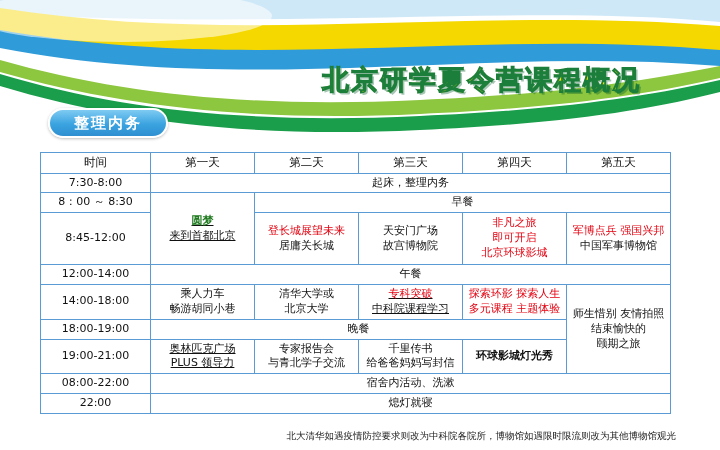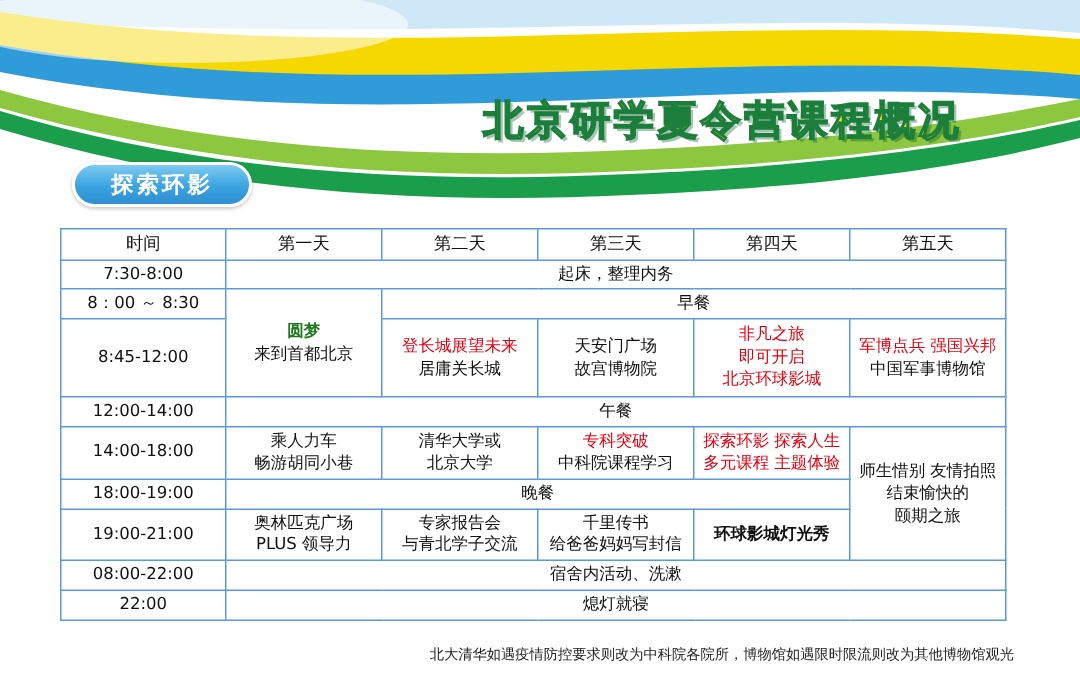--- a/index.html
+++ b/index.html
@@ -70,21 +70,21 @@
     font-weight: normal;
     height: 20px;
     font-size: 11.5px;
   }
   .rowh { height: 18px; }
   .tall { height: 52px; }
   .mid  { height: 34px; }
   .cell-sub { display:block; }
   
   .c-cyan   { background:#d7f3fb; }
-  .c-yellow { background:#fffbcc; }
+  .c-yellow { background:#fffbcc;text-decoration:underline; }
   .c-orange { background:#f79646; color:#000; }
   .c-green  { background:#d7f0c0; }
   .c-green2 { background:#c9ecb0; }
   .c-magenta{ background:#ef6fc5;font-weight:bold; }
   .c-lgreen { background:#e8f5d8; }
   .c-white  { background:#ffffff; }
   .red  { color:#e3000f; }
   .green{ color:#1f7a1f; }
   .footnote {
     position: absolute;
@@ -107,21 +107,21 @@
     <path d="M0,8 C240,46 470,6 720,26 L720,52 C470,34 240,72 0,36 Z" fill="#f5d800"></path>
     <path d="M0,30 C250,74 470,28 720,50 L720,70 C470,52 250,92 0,54 Z" fill="#2f9bd8"></path>
     <path d="M0,48 C250,96 470,46 720,66 L720,140 L0,140 Z" fill="#ffffff"></path>
     <path d="M0,60 C120,94 250,108 420,100 C560,94 650,80 720,66 L720,78 C650,94 560,108 420,114 C250,122 120,106 0,72 Z" fill="#8dc63f"></path>
     <path d="M0,74 C120,110 250,124 420,116 C560,110 650,96 720,80 L720,92 C650,110 560,124 420,130 C250,138 120,122 0,86 Z" fill="#1a9e4b"></path>
     <ellipse cx="122" cy="16" rx="150" ry="26" fill="#ffffff" opacity="0.55"></ellipse>
   </svg>
 
   <div class="title">北京研学夏令营课程概况</div>
 
-  <div class="pill">探索环影</div>
+  <div class="pill">整理内务</div>
 
   <table class="sched">
     <thead>
       <tr>
         <th style="width:110px">时间</th>
         <th style="width:104px">第一天</th>
         <th style="width:104px">第二天</th>
         <th style="width:104px">第三天</th>
         <th style="width:104px">第四天</th>
         <th style="width:104px">第五天</th>

